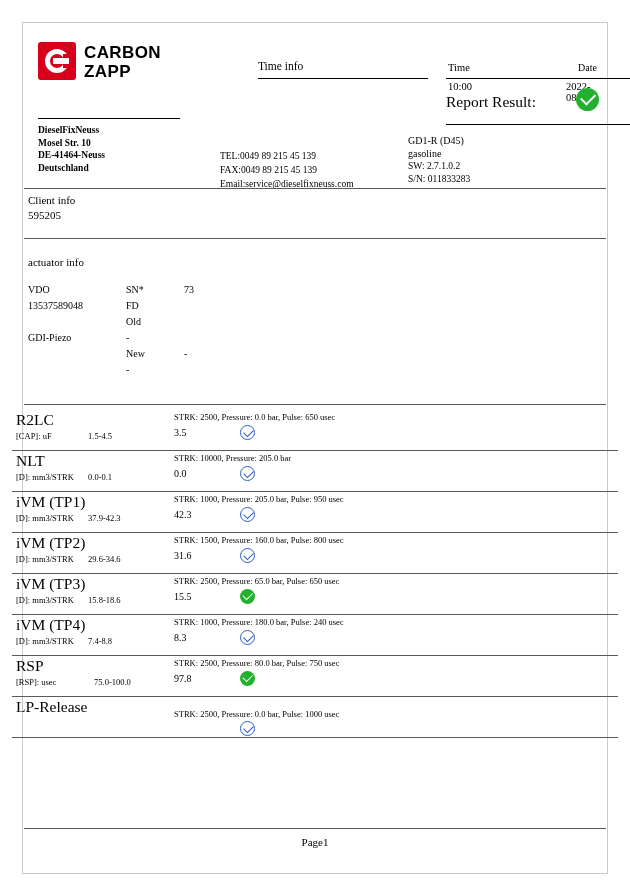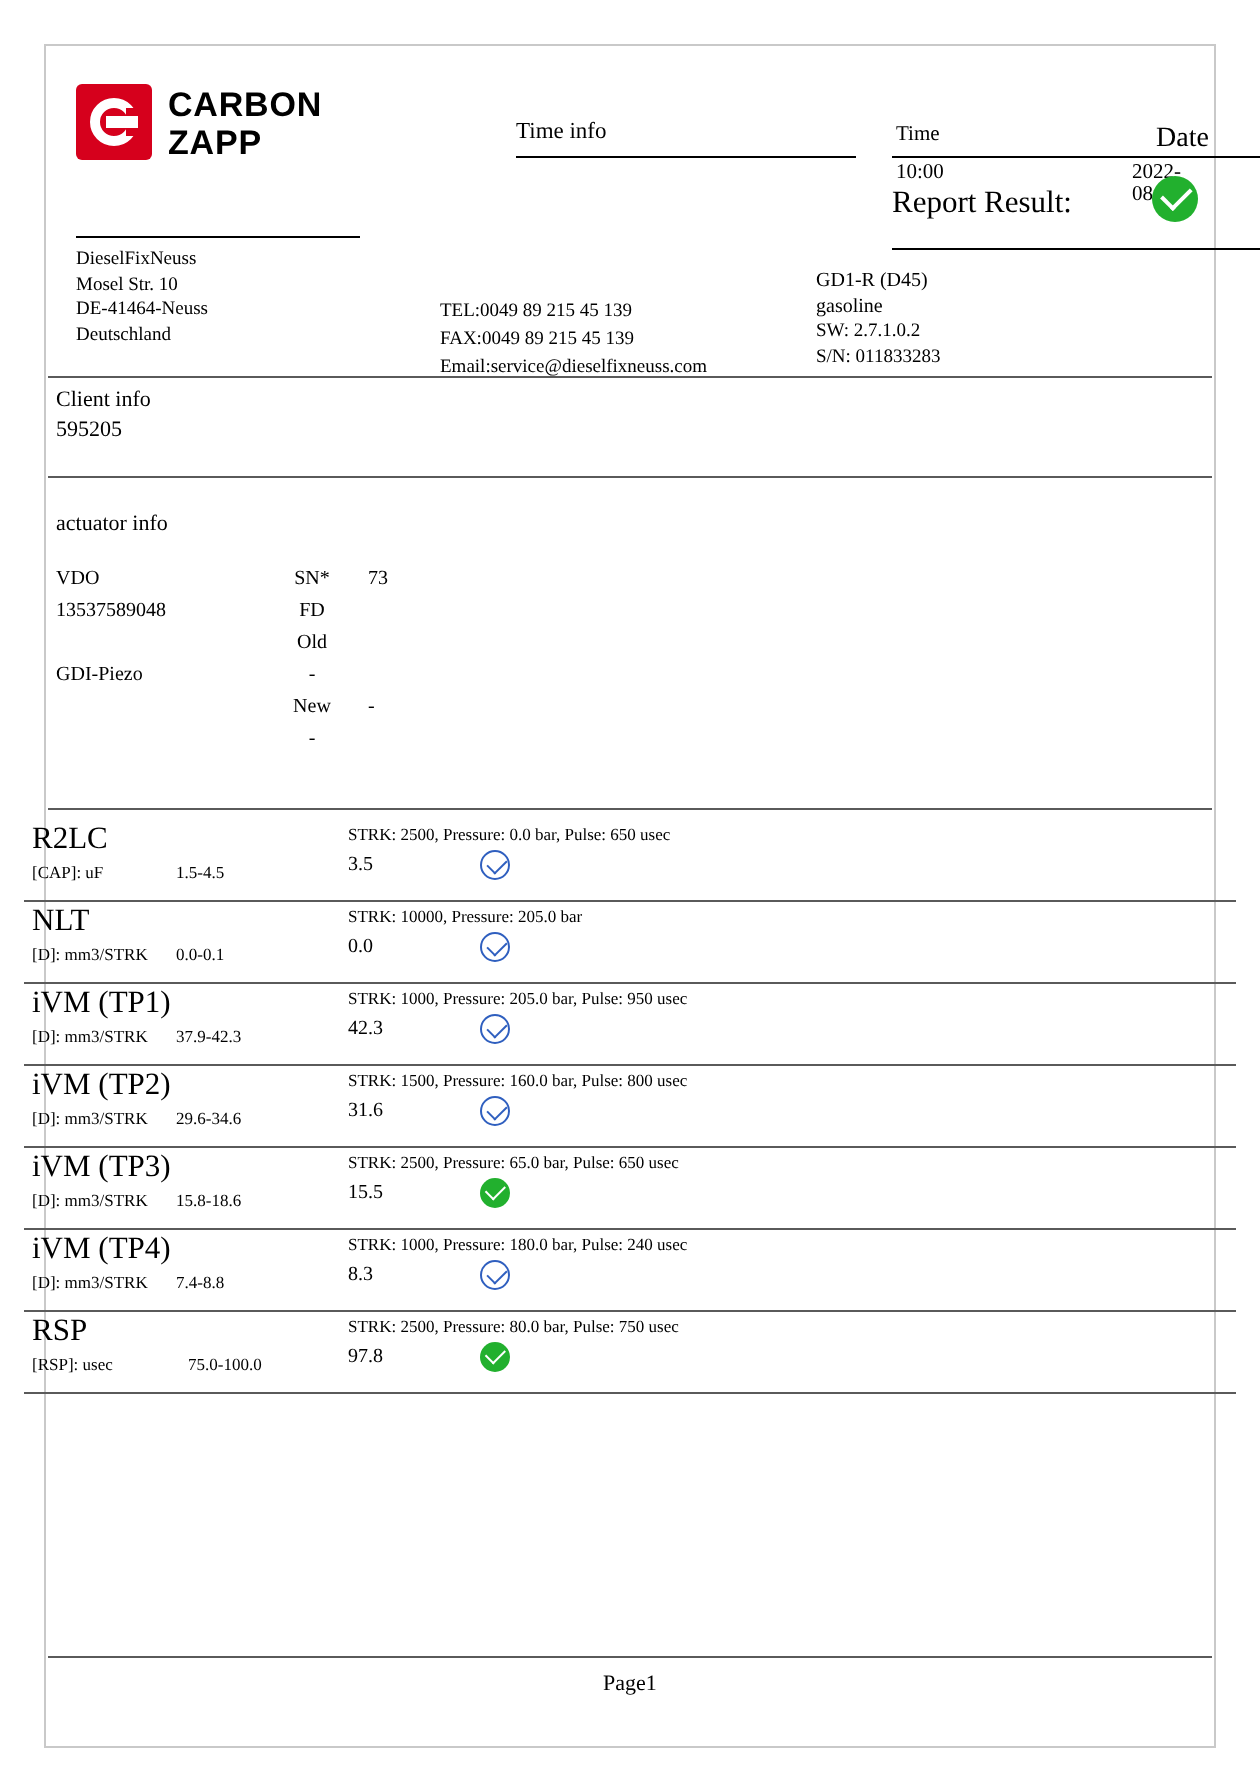--- a/index.html
+++ b/index.html
@@ -100,21 +100,21 @@
   }
 
   .time-label {
     position: absolute;
     left: 410px; top: 24px;
     font-size: 10.5px;
   }
   .date-label {
     position: absolute;
     left: 540px; top: 24px;
-    font-size: 14px;
+    font-size: 10px;
   }
   .td-rule {
     position: absolute;
     left: 408px; top: 40px;
     width: 186px;
     border-bottom: 1px solid #000;
   }
   .time-val {
     position: absolute;
     left: 410px; top: 43px;
@@ -141,21 +141,21 @@
     position: absolute;
     left: 538px; top: 50px;
   }
 
   .company {
     position: absolute;
     left: 0;
     top: 86px;
     font-family: "Liberation Serif", serif;
     font-size: 9.5px;
-    font-weight: normal;
+    font-weight: bold;
     line-height: 12.5px;
   }
   .company-rule {
     position: absolute;
     left: 0; top: 80px;
     width: 142px;
     border-bottom: 1px solid #000;
   }
   .contact {
     position: absolute;
@@ -201,21 +201,21 @@
     font-size: 11px;
   }
   .act-grid {
     position: absolute;
     left: 28px;
     top: 282px;
     font-size: 10px;
     line-height: 16px;
   }
   .act-col-a { position: absolute; left: 0; top: 0; width: 120px; }
-  .act-col-b { position: absolute; left: 98px; top: 0; width: 60px; text-align: center; }
+  .act-col-b { position: absolute; left: 98px; top: 0; width: 60px; }
   .act-col-c { position: absolute; left: 156px; top: 0; width: 120px; }
 
   
   .tests {
     position: absolute;
     left: 0;
     top: 410px;
     width: 630px;
   }
   .test-row {
@@ -491,18 +491,25 @@
       <div class="test-name">RSP</div>
       <div class="test-unit">[RSP]: usec</div>
       <div class="test-range" style="left:82px;">75.0-100.0</div>
       <div class="test-cond">STRK: 2500, Pressure: 80.0 bar, Pulse: 750 usec</div>
       <div class="test-val">97.8</div>
       <div class="test-badge">
         <span class="badge green"><span class="tick"></span></span>
       </div>
     </div>
 
+    <div class="test-row noval nounit norange">
+      <div class="test-name">LP-Release</div>
+      <div class="test-cond" style="top:12px;">STRK: 2500, Pressure: 0.0 bar, Pulse: 1000 usec</div>
+      <div class="test-badge" style="top:24px;">
+        <span class="badge blue"><span class="tick"></span></span>
+      </div>
+    </div>
 
   </div>
 
   <div class="footer-rule"></div>
   <div class="page-num">Page1</div>
 </div>
 
 </body></html>

